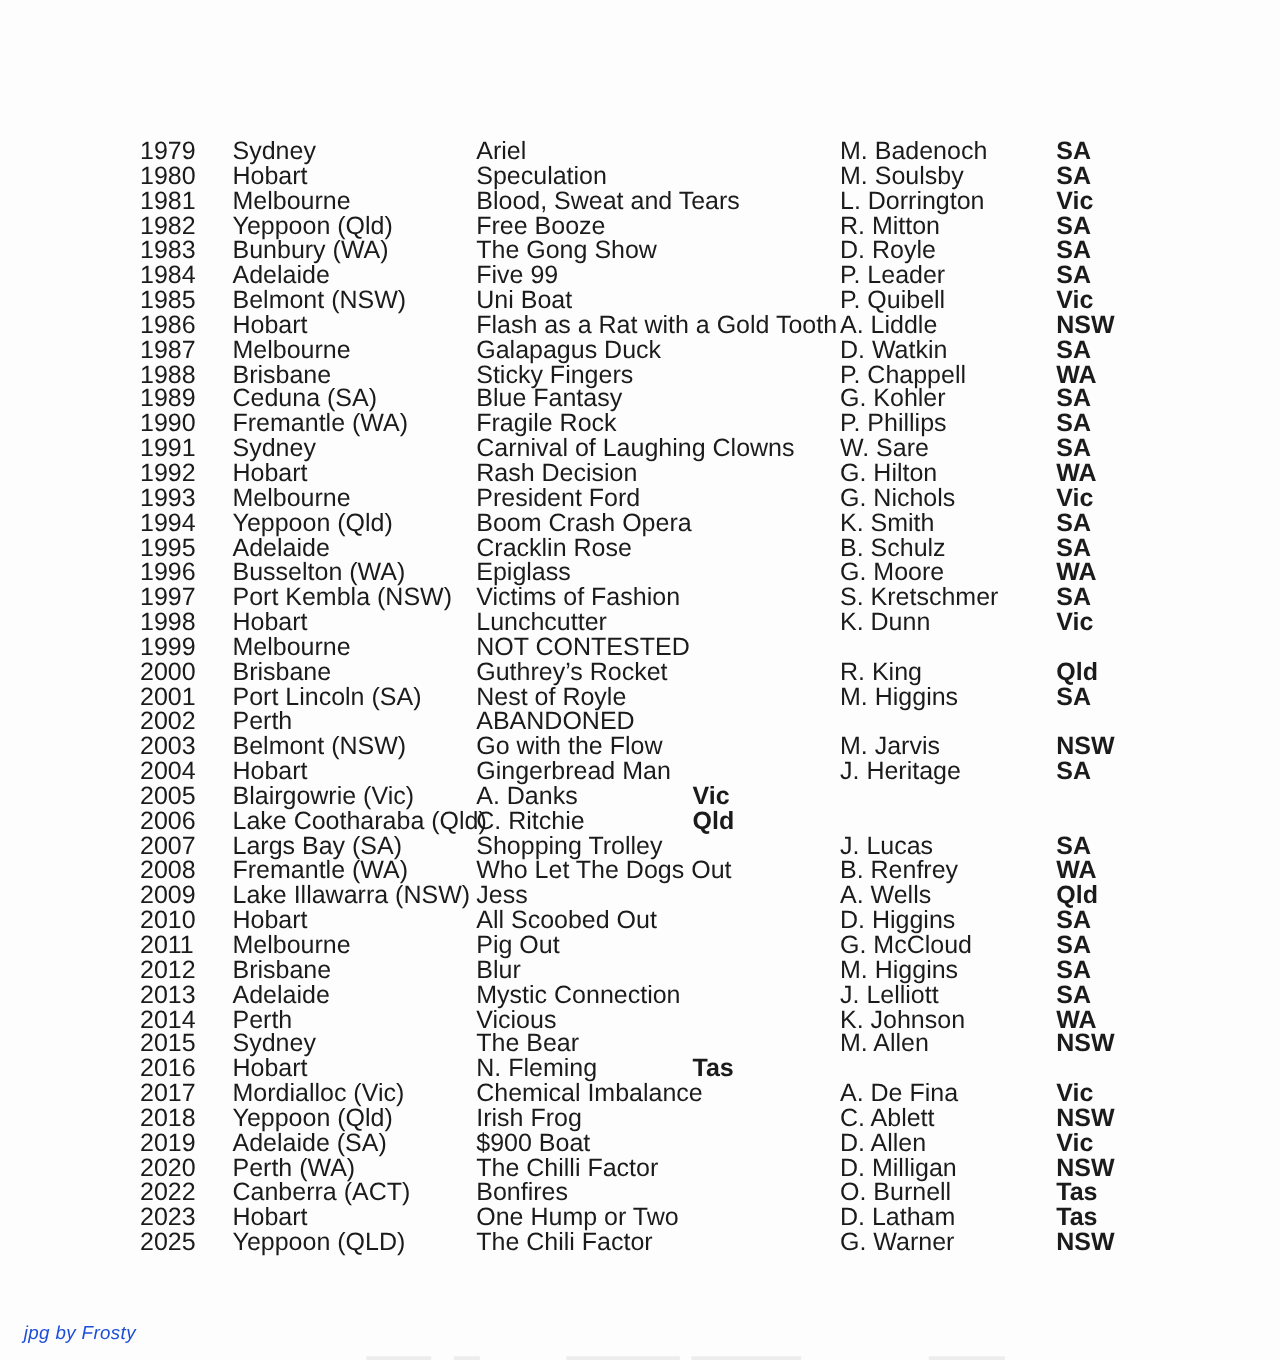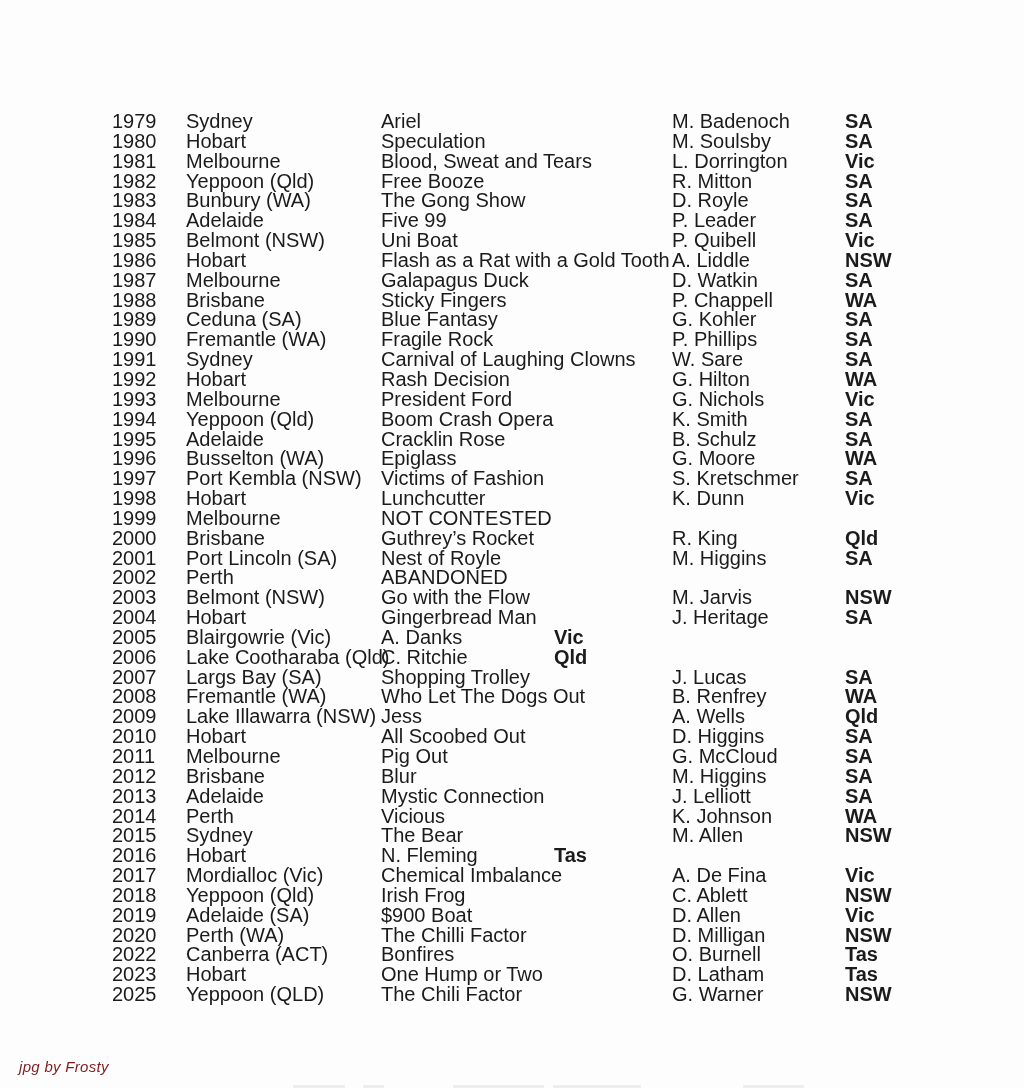--- a/index.html
+++ b/index.html
@@ -32,21 +32,21 @@
   .c-location { width: 195px; }
   .c-boat     { width: 291px; }
   .c-skipper  { width: 173px; }
   .c-state    { width: 90px; font-weight: bold; }
   .watermark {
     position: absolute;
     left: 19px;
     top: 1058px;
     font-size: 15px;
     font-style: italic;
-    color: #7f1d1d;
+    color: #1d4ed8;
     letter-spacing: 0.3px;
   }
   .cutoff-artifact {
     position: absolute;
     height: 3px;
     bottom: 0;
     background: #ededed;
     border-radius: 1px;
   }
   .seg1 { left: 293px; width: 52px; }

